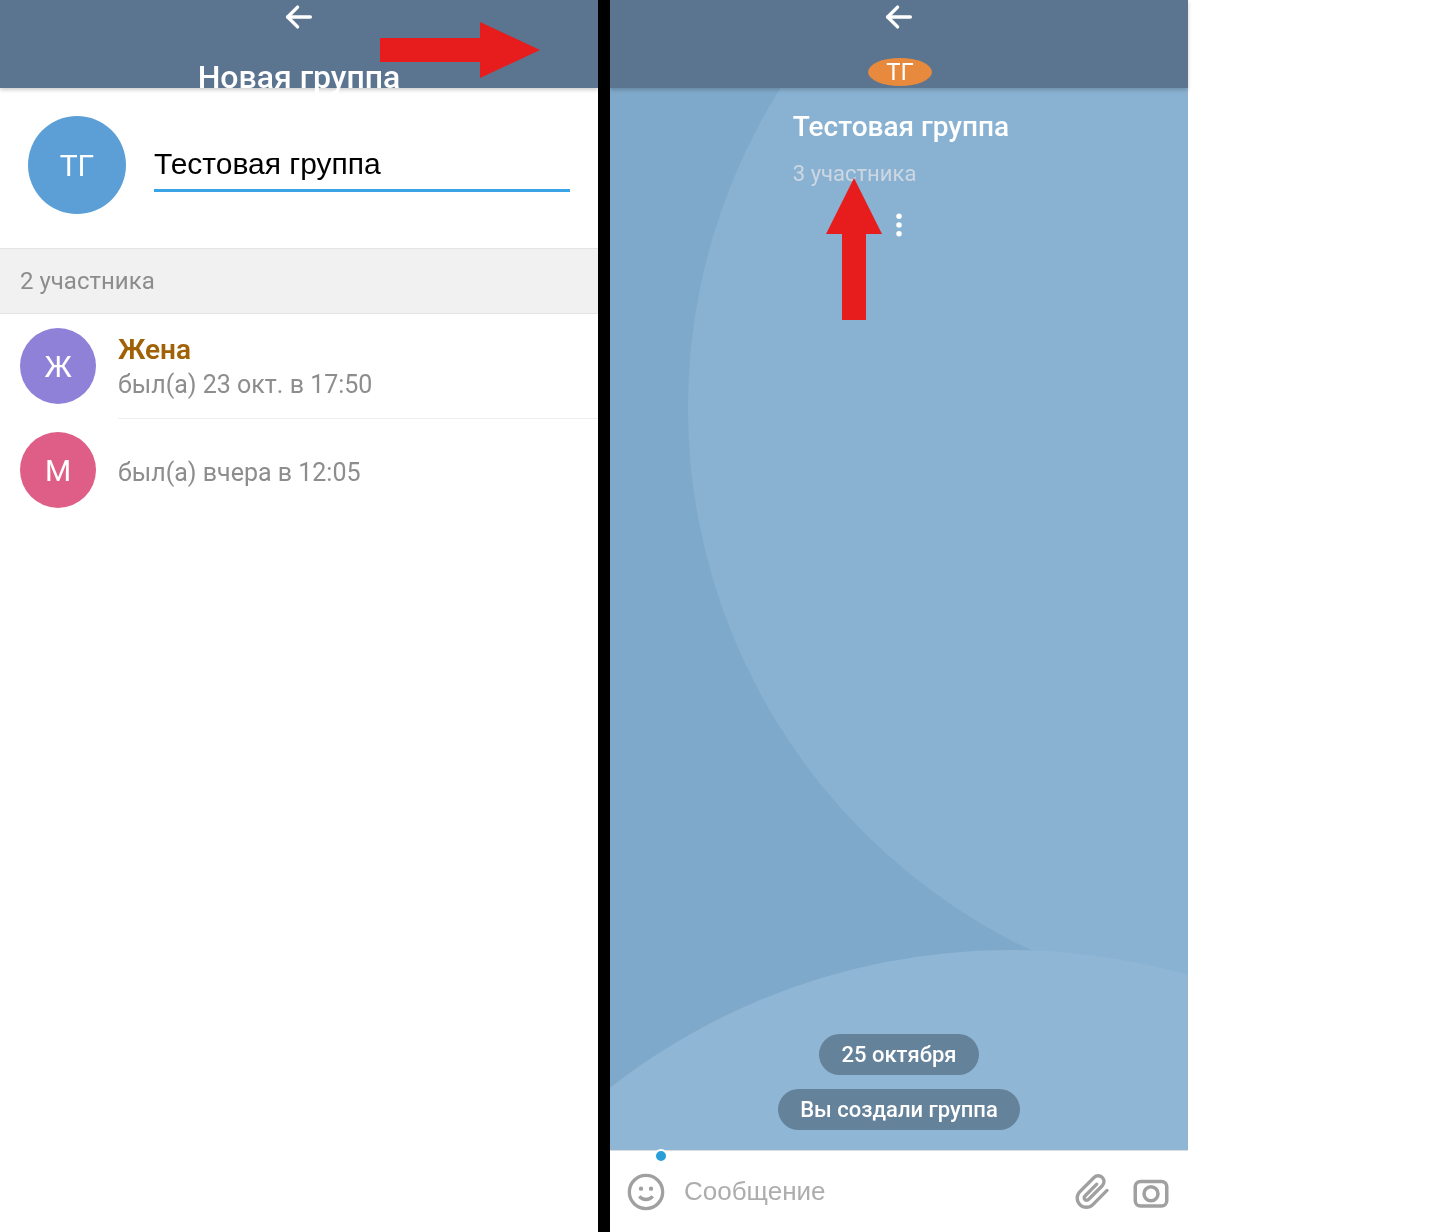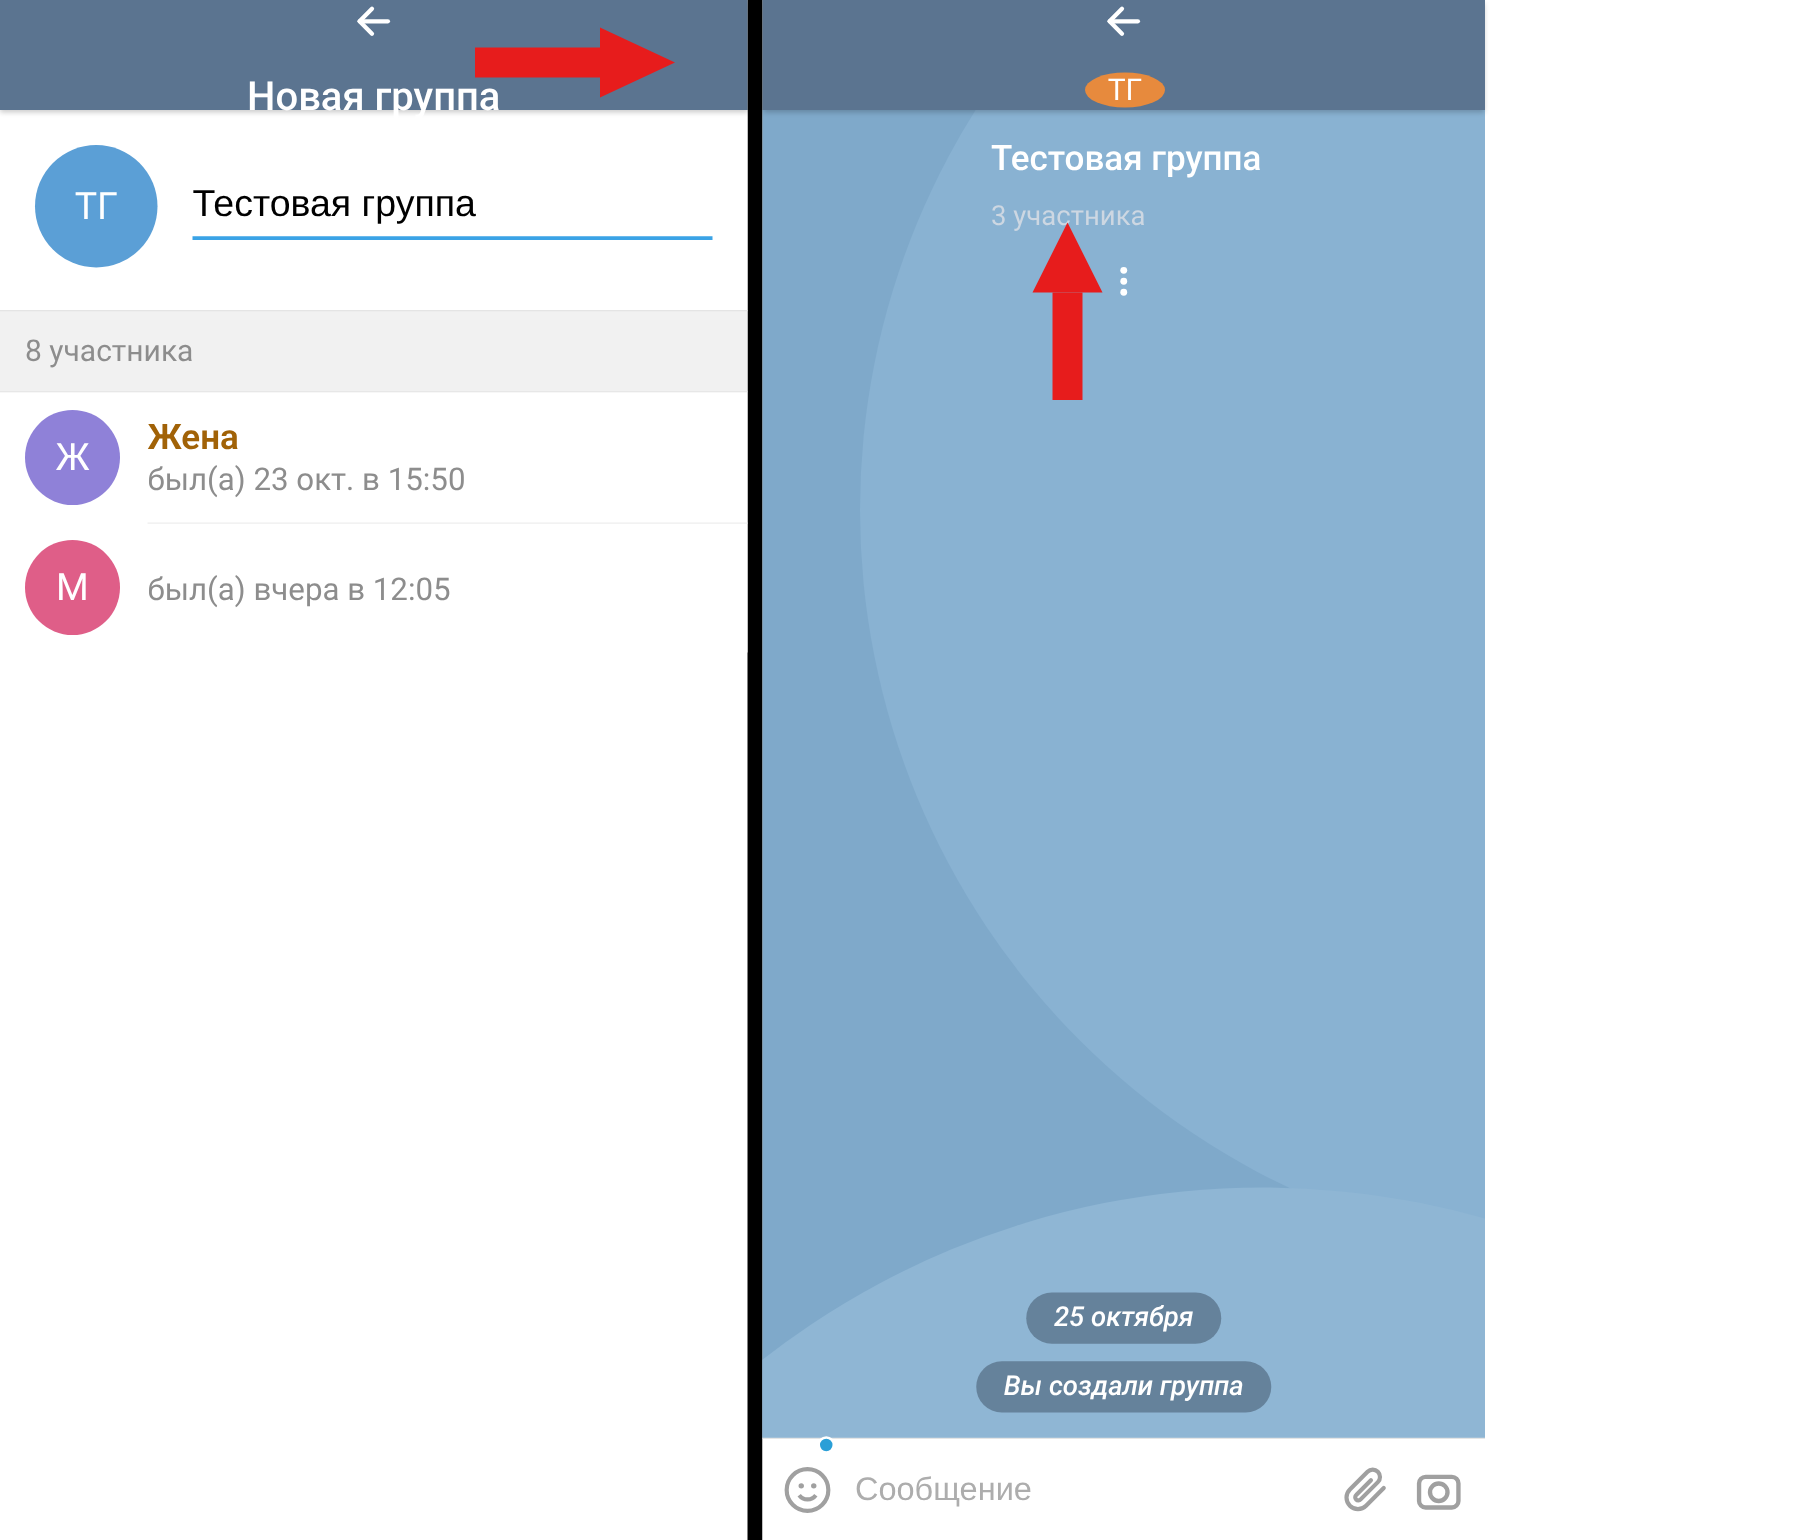--- a/index.html
+++ b/index.html
@@ -206,21 +206,20 @@
   }
   .chat-msgs {
     position: absolute;
     bottom: 20px;
     left: 0;
     right: 0;
     display: flex;
     flex-direction: column;
     align-items: center;
     gap: 14px;
-    font-style: italic;
   }
   .pill {
     background: rgba(90,115,138,.78);
     color: #fff;
     font-size: 22px;
     padding: 8px 22px;
     border-radius: 24px;
     font-weight: 500;
   }
   .input-bar {
@@ -274,28 +273,28 @@
 
   <div class="name-panel">
     <div class="avatar-big">
       <span>ТГ</span>
     </div>
     <div class="name-input-wrap">
       <input class="name-input" type="text" value="Тестовая группа" style="">
     </div>
   </div>
 
-  <div class="members-header">8 участника</div>
+  <div class="members-header">2 участника</div>
 
   <div class="member-list" id="member-list">
       <div class="member-row">
         <div class="avatar-sm" style="background:#8f81d8">Ж</div>
         <div class="member-info">
           <div class="name">Жена</div>
-          <div class="status">был(а) 23 окт. в 15:50</div>
+          <div class="status">был(а) 23 окт. в 17:50</div>
         </div>
       </div>
       <div class="member-row">
         <div class="avatar-sm" style="background:#df5e88">M</div>
         <div class="member-info">
           <div class="status">был(а) вчера в 12:05</div>
         </div>
       </div>
     </div>
 

